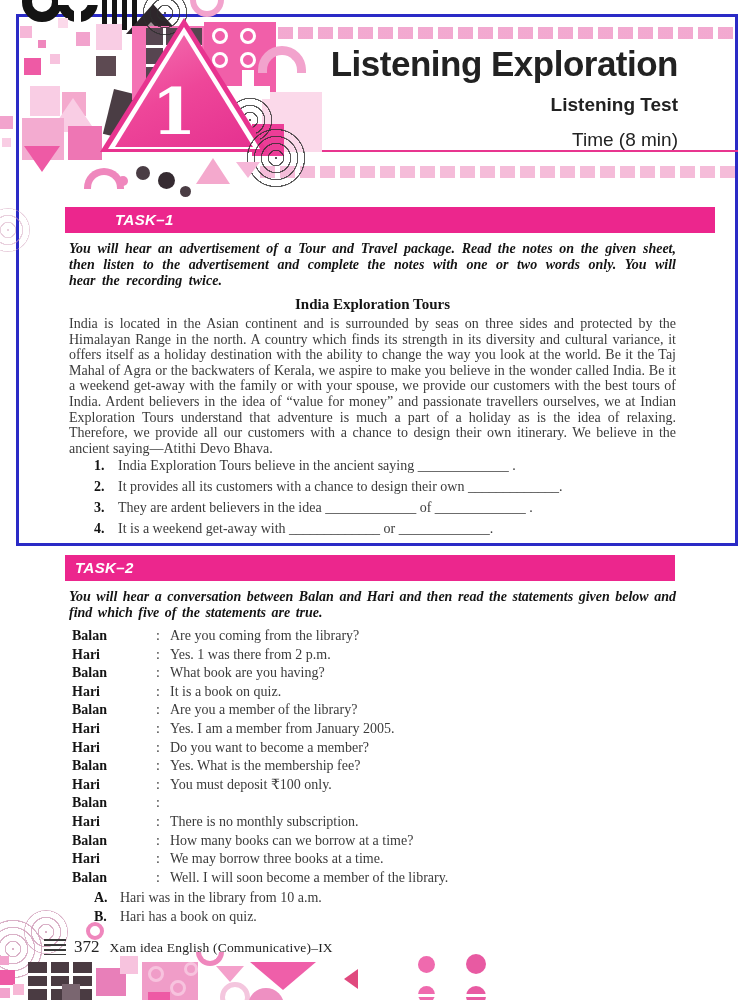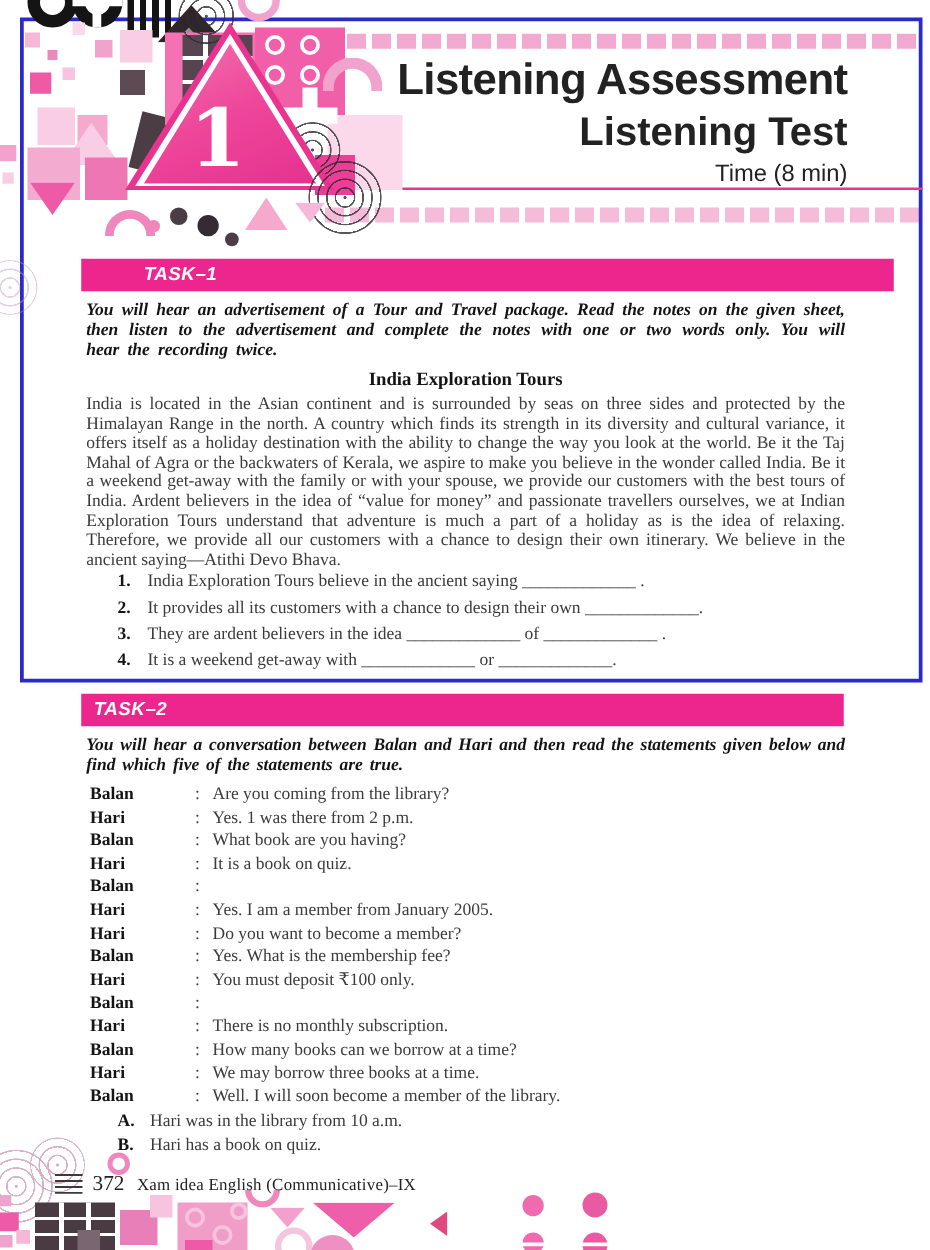--- a/index.html
+++ b/index.html
@@ -39,21 +39,21 @@
   .t1{left:0;top:0;width:168px;height:134px;background:#e8338f;}
   .t2{left:8px;top:9px;width:152px;height:122px;background:#fff;}
   .t3{left:15px;top:17px;width:138px;height:112px;
       background:linear-gradient(155deg,#f473b2 0%,#ee4699 50%,#e53190 100%);}
   .chapter-num{position:absolute;left:0;top:62px;width:100%;text-align:center;transform:translateX(-10px);
       font-family:"DejaVu Serif",serif;font-weight:bold;font-size:64px;line-height:1;color:#fff;}
   
   .title-block{position:absolute;top:44px;right:66px;width:430px;text-align:right;z-index:3;
       font-family:"Liberation Sans","DejaVu Sans",sans-serif;color:#222;}
   .h1{font-size:35px;font-weight:bold;letter-spacing:-.5px;line-height:40px;}
-  .h2{font-size:32px;font-weight:bold;line-height:30px;margin-top:6px;}
+  .h2{font-size:19px;font-weight:bold;line-height:30px;margin-top:6px;}
   .h3{font-size:19px;font-weight:normal;line-height:24px;margin-top:8px;}
   
   .banner{position:absolute;left:65px;width:610px;height:26px;background:#ec268d;z-index:3;}
   .banner span{display:block;padding:3px 0 0 10px;color:#fff;letter-spacing:.4px;
       font-family:"Liberation Sans","DejaVu Sans",sans-serif;font-style:italic;font-weight:bold;
       font-size:15px;line-height:19px;}
   .banner1{top:207px;padding-left:40px;}.banner2{top:555px;}
   
   .instructions{position:absolute;left:69px;width:607px;margin:0;text-align:justify;color:#141414;
       font-family:"Liberation Serif","DejaVu Serif",serif;font-style:italic;font-weight:bold;
@@ -148,21 +148,21 @@
     <i class="dot" style="left:136px;top:166px;width:14px;height:14px;background:#4a3d44"></i>
     <i class="dot" style="left:158px;top:172px;width:17px;height:17px;background:#352b31"></i>
     <i class="dot" style="left:180px;top:186px;width:11px;height:11px;background:#4a3d44"></i>
     <i class="dot" style="left:118px;top:176px;width:10px;height:10px;background:#ef87bd"></i>
     <i class="triu" style="left:196px;top:158px;width:34px;height:26px;background:#f4a9cd"></i>
     <i class="trid" style="left:236px;top:162px;width:24px;height:16px;background:#f6b7d8"></i>
     <i class="archu" style="left:84px;top:168px;width:26px;height:14px;border-width:7px;border-color:#ef87bd"></i>
   </div>
 
   <div class="title-block">
-    <div class="h1">Listening Assessment</div>
+    <div class="h1">Listening Exploration</div>
     <div class="h2">Listening Test</div>
     <div class="h3">Time (8 min)</div>
   </div>
 
   <div class="banner banner1">
     <span>TASK–1</span>
   </div>
   <p class="instructions ins1">You will hear an advertisement of a Tour and Travel package. Read the notes on the given sheet, then listen to the advertisement and complete the notes with one or two words only. You will hear the recording twice.</p>
   <div class="passage-title">India Exploration Tours</div>
   <p class="passage">India is located in the Asian continent and is surrounded by seas on three sides and protected by the Himalayan Range in the north. A country which finds its strength in its diversity and cultural variance, it offers itself as a holiday destination with the ability to change the way you look at the world. Be it the Taj Mahal of Agra or the backwaters of Kerala, we aspire to make you believe in the wonder called India. Be it a weekend get-away with the family or with your spouse, we provide our customers with the best tours of India. Ardent believers in the idea of “value for money” and passionate travellers ourselves, we at Indian Exploration Tours understand that adventure is much a part of a holiday as is the idea of relaxing. Therefore, we provide all our customers with a chance to design their own itinerary. We believe in the ancient saying—Atithi Devo Bhava.</p>
@@ -215,20 +215,21 @@
 
       <div class="d-row">
         <span class="d-speaker">Hari</span>
         <span class="d-colon">:</span>
         <span class="d-text">It is a book on quiz.</span>
       </div>
 
       <div class="d-row">
         <span class="d-speaker">Balan</span>
         <span class="d-colon">:</span>
+        <span class="d-text">Are you a member of the library?</span>
       </div>
 
       <div class="d-row">
         <span class="d-speaker">Hari</span>
         <span class="d-colon">:</span>
         <span class="d-text">Yes. I am a member from January 2005.</span>
       </div>
 
       <div class="d-row">
         <span class="d-speaker">Hari</span>

